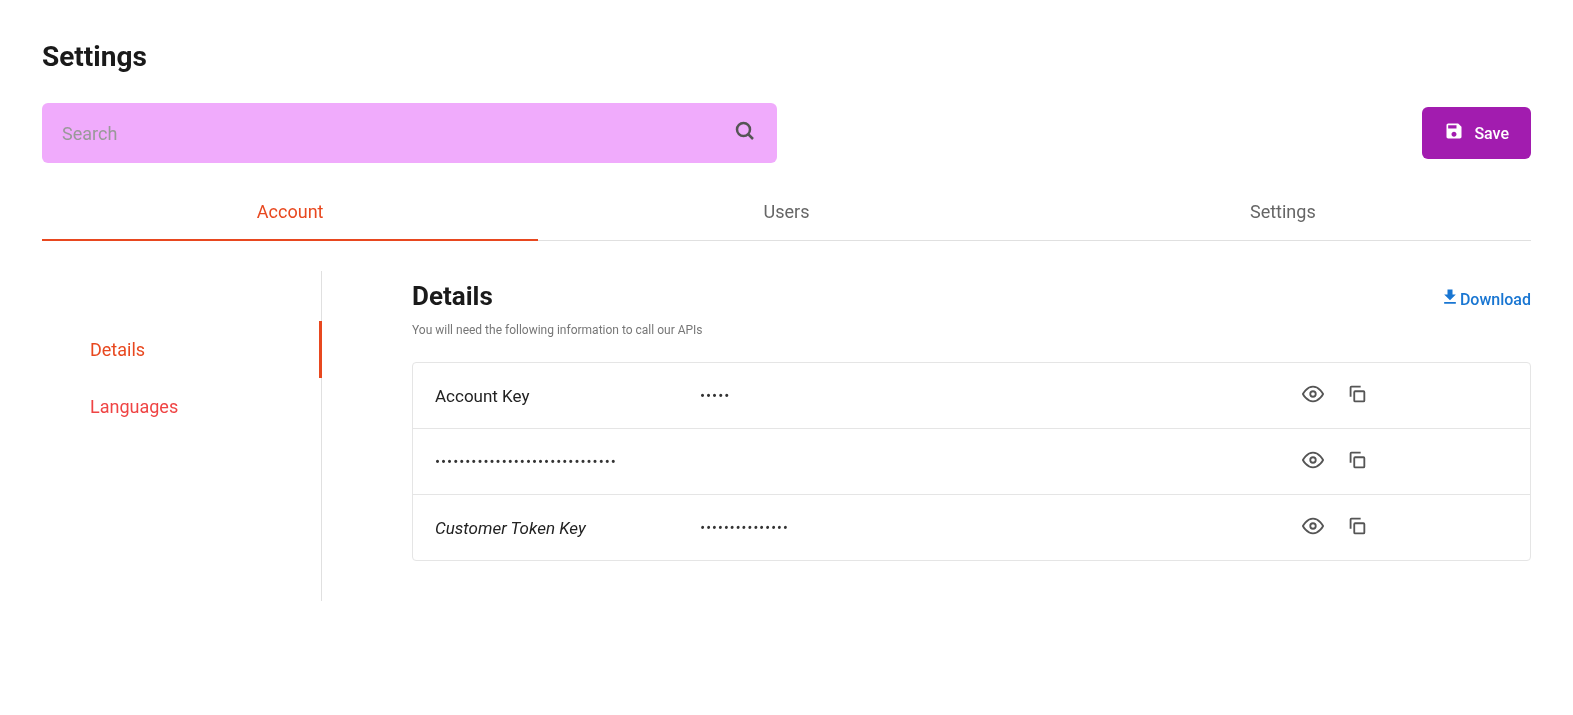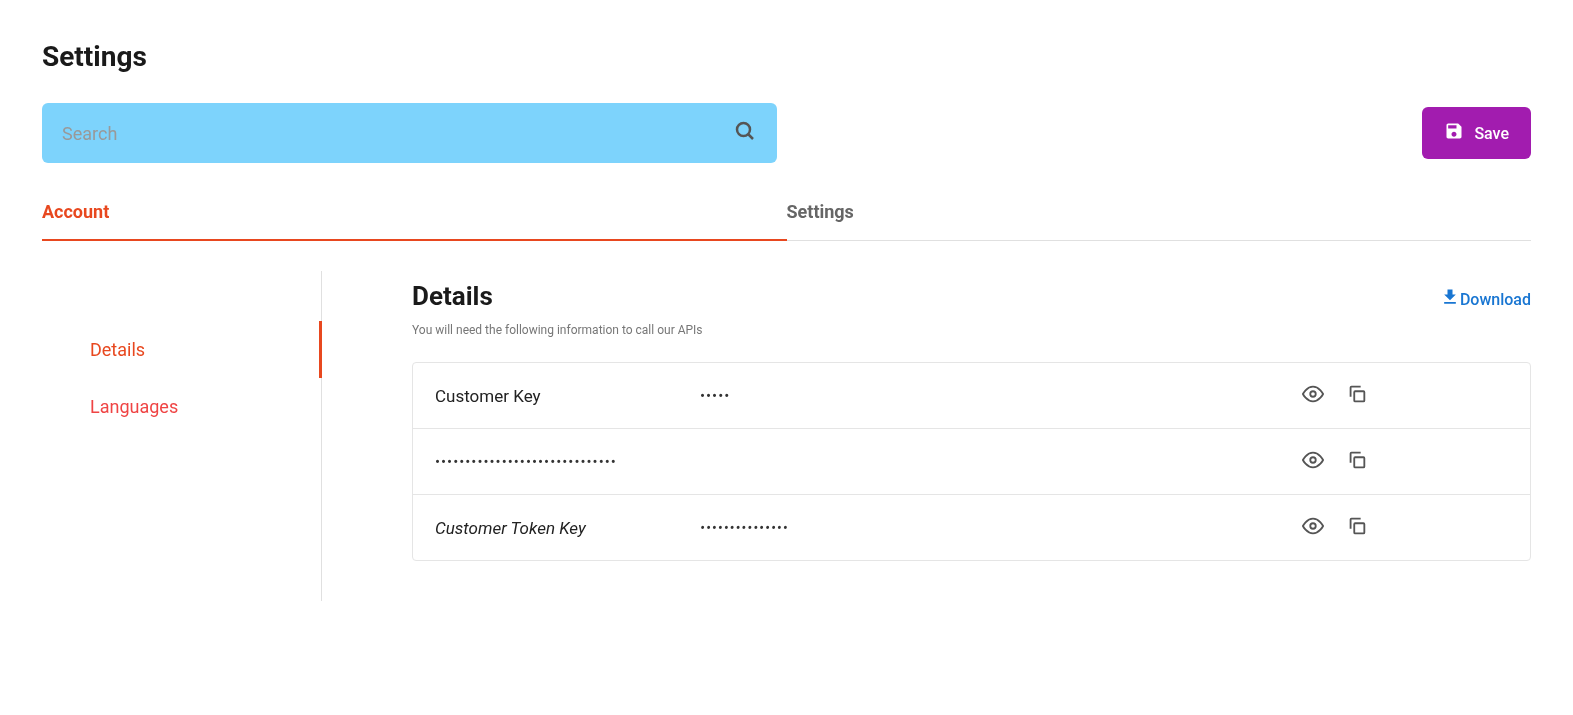--- a/index.html
+++ b/index.html
@@ -28,21 +28,21 @@
       margin-bottom: 20px;
     }
     .search-container {
       position: relative;
       width: 735px;
     }
     .search-input {
       width: 100%;
       height: 60px;
       border: none;
-      background: #7dd3fc;
+      background: #f0abfc;
       border-radius: 6px;
       padding: 0 60px 0 20px;
       font-size: 18px;
       color: #333;
     }
     .search-input::placeholder {
       color: #999;
     }
     .search-icon {
       position: absolute;
@@ -69,26 +69,26 @@
       height: 20px;
       fill: #fff;
     }
     .tabs {
       display: flex;
       border-bottom: 1px solid #e0e0e0;
       margin-bottom: 0;
     }
     .tab {
       flex: 1;
+      text-align: center;
       padding: 18px 0;
       font-size: 18px;
       color: #666;
       cursor: pointer;
       position: relative;
-      font-weight: bold;
     }
     .tab.active {
       color: #e8481f;
     }
     .tab.active::after {
       content: '';
       position: absolute;
       bottom: -1px;
       left: 0;
       right: 0;
@@ -231,20 +231,21 @@
       <svg viewBox="0 0 24 24">
           <path d="M17 3H5c-1.11 0-2 .9-2 2v14c0 1.1.89 2 2 2h14c1.1 0 2-.9 2-2V7l-4-4zm-5 16c-1.66 0-3-1.34-3-3s1.34-3 3-3 3 1.34 3 3-1.34 3-3 3zm3-10H5V5h10v4z"></path>
         </svg>
     </span>
     <span>Save</span>
   </button>
 </div>
 
 <div class="tabs">
   <div class="tab active">Account</div>
+  <div class="tab">Users</div>
   <div class="tab">Settings</div>
 </div>
 
 <div class="content">
   <div class="sidebar">
     <div class="sidebar-item active">Details</div>
     <div class="sidebar-item">Languages</div>
   </div>
 
   <div class="main">
@@ -258,21 +259,21 @@
           <svg viewBox="0 0 24 24">
               <path d="M19 9h-4V3H9v6H5l7 7 7-7zM5 18v2h14v-2H5z"></path>
             </svg>
         </span>
         <span>Download</span>
       </a>
     </div>
 
     <div class="keys-table">
       <div class="key-row">
-        <div class="key-label">Customer Key</div>
+        <div class="key-label">Account Key</div>
         <div class="key-value">•••••</div>
         <div class="key-actions">
           <button class="icon-button">
             <span>
               <svg viewBox="0 0 24 24" fill="none" stroke="currentColor" stroke-width="2">
                   <path d="M1 12s4-8 11-8 11 8 11 8-4 8-11 8-11-8-11-8z"></path>
                   <circle cx="12" cy="12" r="3"></circle>
                 </svg>
             </span>
           </button>

